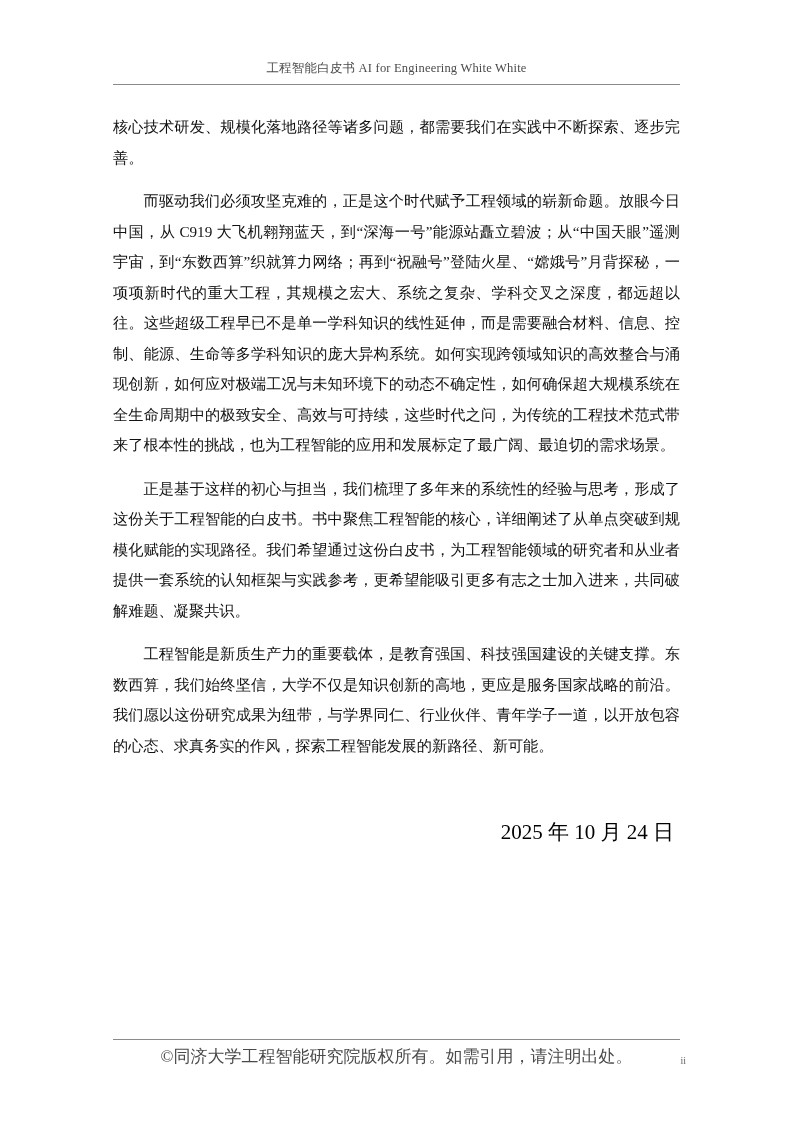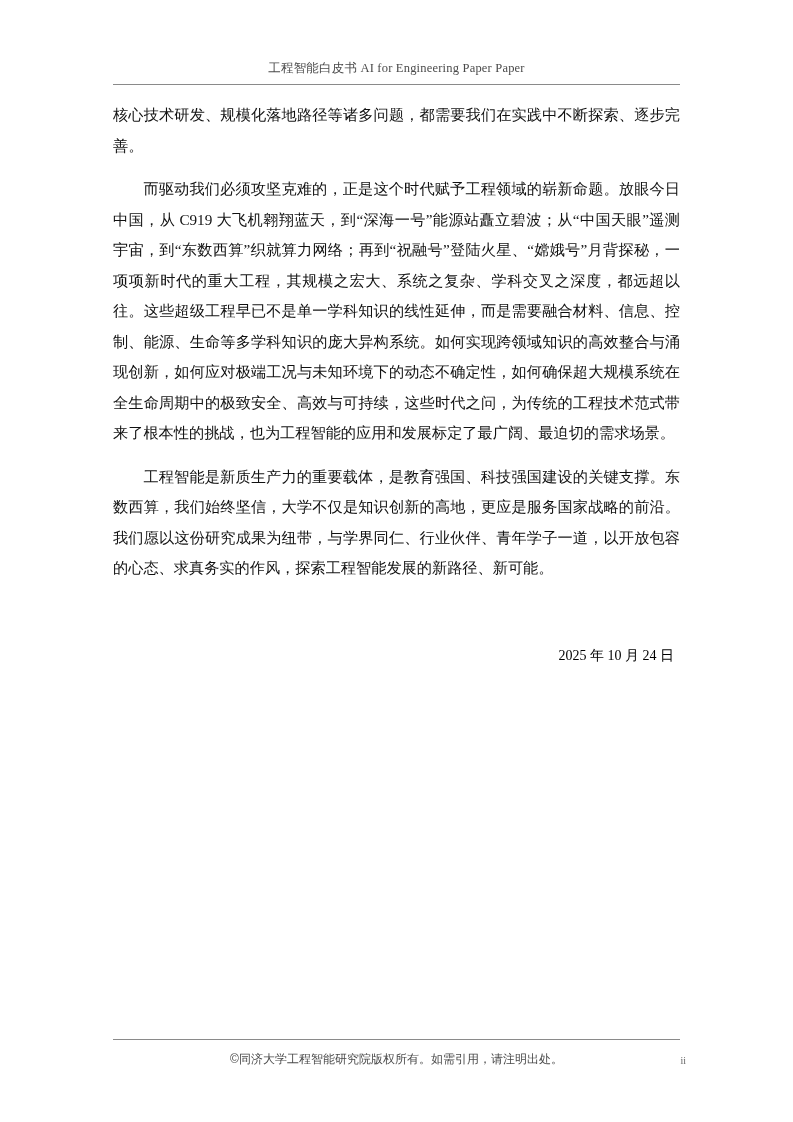--- a/index.html
+++ b/index.html
@@ -40,37 +40,37 @@
     height: 1px;
     background: #8a8a8a;
   }
   .content {
     position: absolute;
     top: 96px;
     left: 113px;
     width: 567px;
   }
   p.para {
-    margin: 4px 0 6px 0;
+    margin: 16px 0 6px 0;
     font-size: 15.2px;
     line-height: 30.5px;
     text-align: justify;
     text-justify: inter-character;
     font-family: "Liberation Serif", "DejaVu Serif", serif;
     color: #111111;
   }
   p.indent {
     text-indent: 2em;
   }
   p.gap {
     margin-top: 13px;
   }
   .signature {
     margin-top: 56px;
-    font-size: 14px;
+    font-size: 21px;
     line-height: 31px;
     text-align: right;
     padding-right: 6px;
   }
   .signature div {
     margin-bottom: 2px;
   }
   .footer-rule {
     position: absolute;
     bottom: 82px;
@@ -78,43 +78,44 @@
     width: 567px;
     height: 1px;
     background: #8a8a8a;
   }
   .footer {
     position: absolute;
     bottom: 54px;
     left: 113px;
     width: 567px;
     text-align: center;
-    font-size: 12px;
+    font-size: 17px;
     color: #4a4a4a;
-    font-family: Liberation Sans, sans-serif;
+    font-family: Liberation Serif, serif;
   }
   .page-number {
     position: absolute;
     bottom: 56px;
     right: 107px;
     font-size: 10px;
     color: #666666;
   }
 </style>
 </head>
 <body>
 
 <div class="page">
 
-  <div class="header">工程智能白皮书 AI for Engineering Paper Paper</div>
+  <div class="header">工程智能白皮书 AI for Engineering White White</div>
   <div class="header-rule"></div>
 
   <div class="content">
     <p class="para">核心技术研发、规模化落地路径等诸多问题，都需要我们在实践中不断探索、逐步完善。</p>
     <p class="para indent gap">而驱动我们必须攻坚克难的，正是这个时代赋予工程领域的崭新命题。放眼今日中国，从 C919 大飞机翱翔蓝天，到“深海一号”能源站矗立碧波；从“中国天眼”遥测宇宙，到“东数西算”织就算力网络；再到“祝融号”登陆火星、“嫦娥号”月背探秘，一项项新时代的重大工程，其规模之宏大、系统之复杂、学科交叉之深度，都远超以往。这些超级工程早已不是单一学科知识的线性延伸，而是需要融合材料、信息、控制、能源、生命等多学科知识的庞大异构系统。如何实现跨领域知识的高效整合与涌现创新，如何应对极端工况与未知环境下的动态不确定性，如何确保超大规模系统在全生命周期中的极致安全、高效与可持续，这些时代之问，为传统的工程技术范式带来了根本性的挑战，也为工程智能的应用和发展标定了最广阔、最迫切的需求场景。</p>
+    <p class="para indent gap">正是基于这样的初心与担当，我们梳理了多年来的系统性的经验与思考，形成了这份关于工程智能的白皮书。书中聚焦工程智能的核心，详细阐述了从单点突破到规模化赋能的实现路径。我们希望通过这份白皮书，为工程智能领域的研究者和从业者提供一套系统的认知框架与实践参考，更希望能吸引更多有志之士加入进来，共同破解难题、凝聚共识。</p>
     <p class="para indent gap">工程智能是新质生产力的重要载体，是教育强国、科技强国建设的关键支撑。东数西算，我们始终坚信，大学不仅是知识创新的高地，更应是服务国家战略的前沿。我们愿以这份研究成果为纽带，与学界同仁、行业伙伴、青年学子一道，以开放包容的心态、求真务实的作风，探索工程智能发展的新路径、新可能。</p>
 
     <div class="signature">
       <div>2025 年 10 月 24 日</div>
     </div>
   </div>
 
   <div class="footer-rule"></div>
   <div class="footer">©同济大学工程智能研究院版权所有。如需引用，请注明出处。</div>
   <div class="page-number">ii</div>

